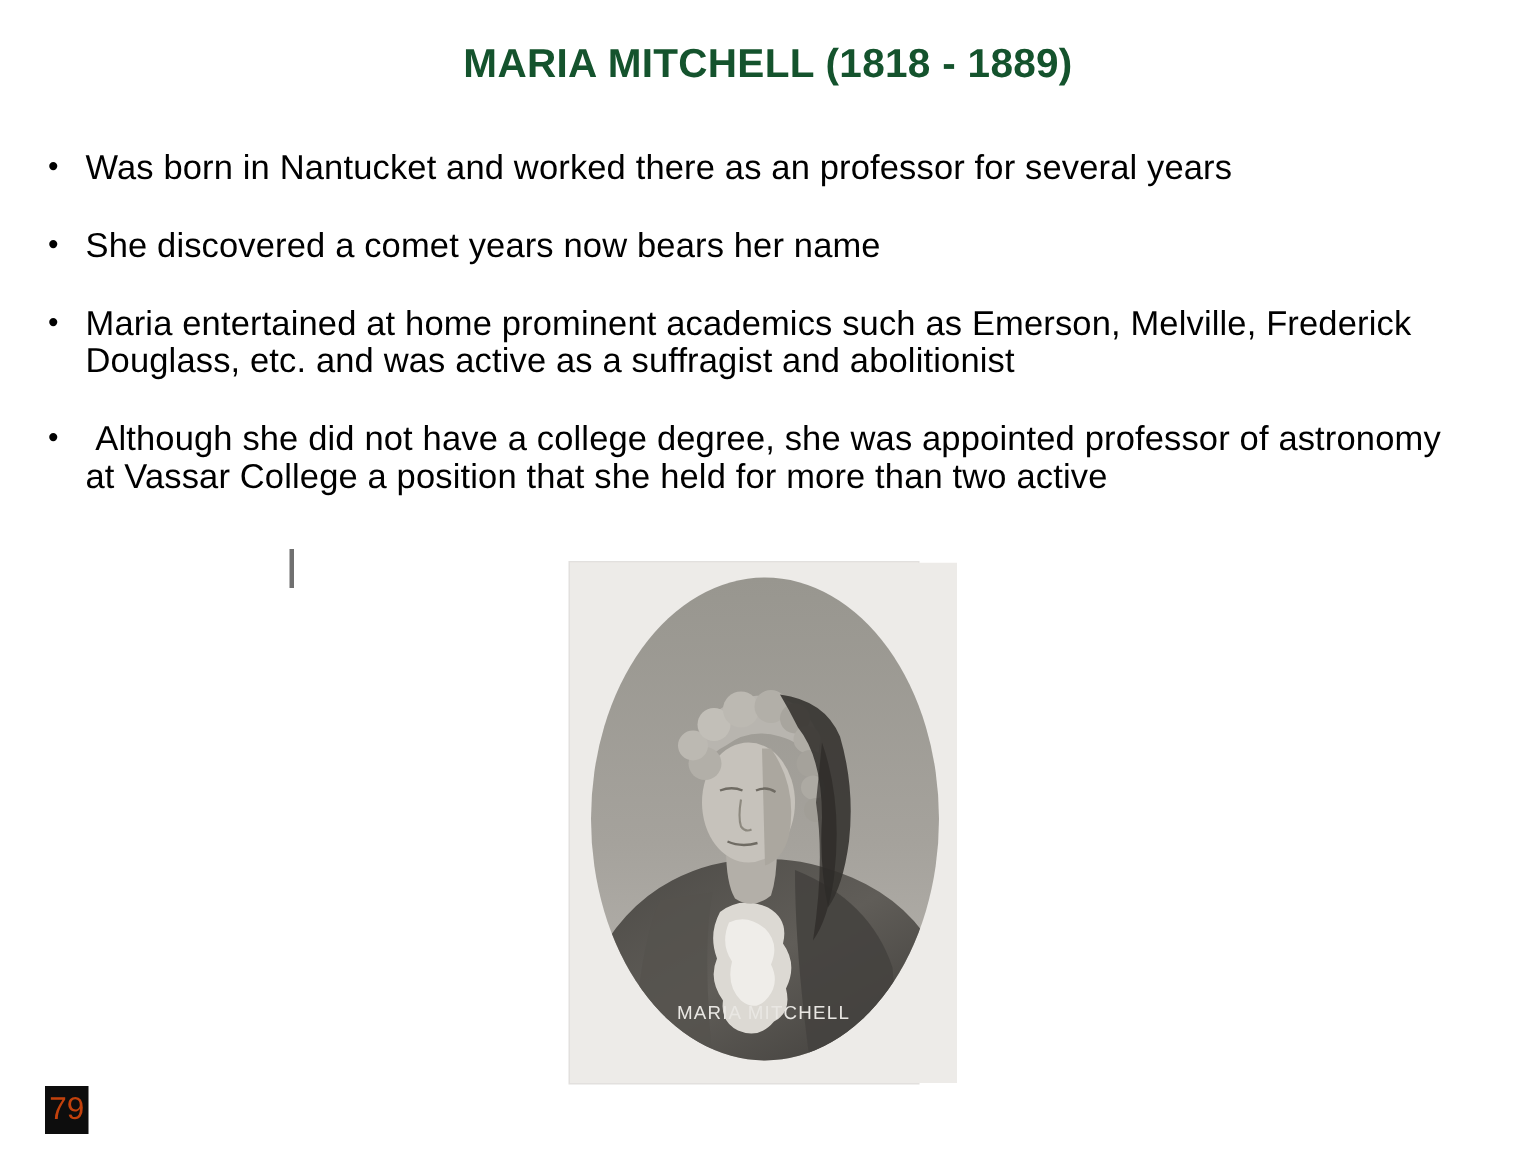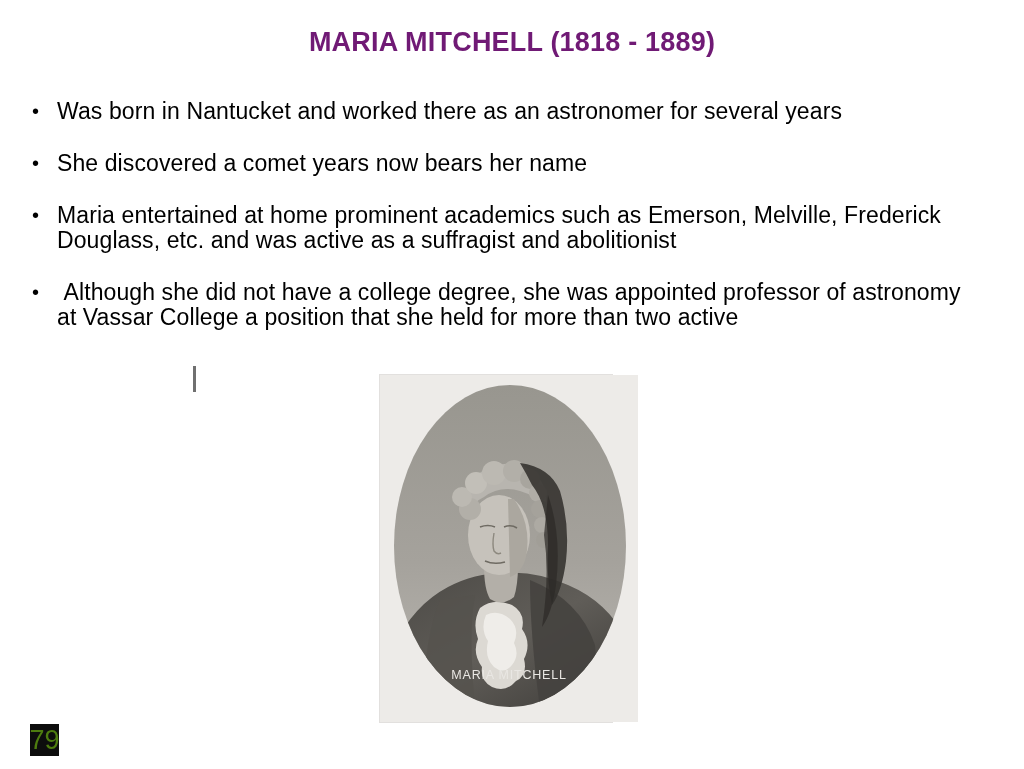--- a/index.html
+++ b/index.html
@@ -12,21 +12,21 @@
   .slide {
     position: absolute; left: 0; top: 0;
     width: 1024px; height: 769px;
     background: #ffffff;
   }
   .slide-title {
     position: absolute; top: 27px; left: 0; right: 0;
     text-align: center;
     font-size: 27px; font-weight: bold;
     letter-spacing: 0.2px;
-    color: #701a75;
+    color: #14532d;
   }
   .bullet-list {
     position: absolute; left: 30px; top: 99px;
     width: 937px;
     list-style: none;
   }
   .bullet-row {
     display: flex;
     margin-bottom: 27px;
     font-size: 23px; line-height: 25px;
@@ -52,36 +52,36 @@
     position: absolute; left: 380px; top: 375px;
     width: 232px; height: 347px;
     background: #EDEBE8;
     box-shadow: 0 0 0 1px #e2e0de;
   }
   .portrait-figure svg { display: block; width: 258px; height: 347px; }
   .page-badge {
     position: absolute; left: 30px; top: 724px;
     width: 29px; height: 32px;
     background: #0D0D0D;
-    color: #4d7c0f;
-    font-size: 27px;
+    color: #c2410c;
+    font-size: 21px;
     display: flex; align-items: center; justify-content: center;
   }
 </style>
 </head>
 <body>
 
 <div class="slide">
 
   <h1 class="slide-title">MARIA MITCHELL (1818 - 1889)</h1>
 
   <ul class="bullet-list">
     <li class="bullet-row">
       <span class="bullet-marker">•</span>
-      <span class="bullet-text">Was born in Nantucket and worked there as an astronomer for several years</span>
+      <span class="bullet-text">Was born in Nantucket and worked there as an professor for several years</span>
     </li>
     <li class="bullet-row">
       <span class="bullet-marker">•</span>
       <span class="bullet-text">She discovered a comet years now bears her name</span>
     </li>
     <li class="bullet-row">
       <span class="bullet-marker">•</span>
       <span class="bullet-text">Maria entertained at home prominent academics such as Emerson, Melville, Frederick Douglass, etc. and was active as a suffragist and abolitionist</span>
     </li>
     <li class="bullet-row">

